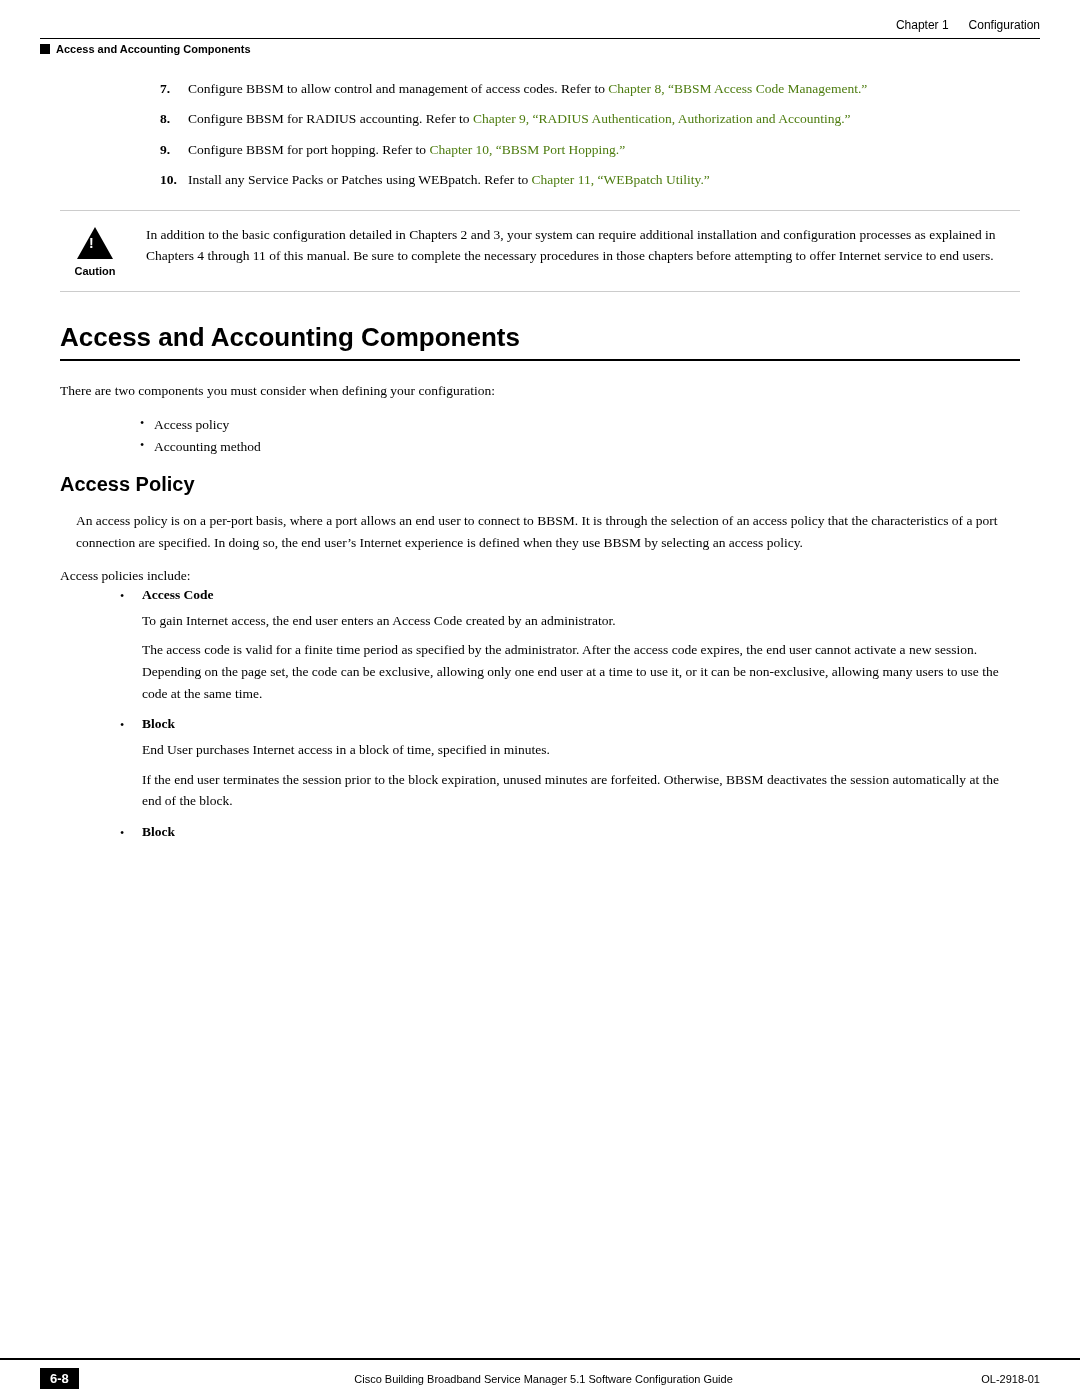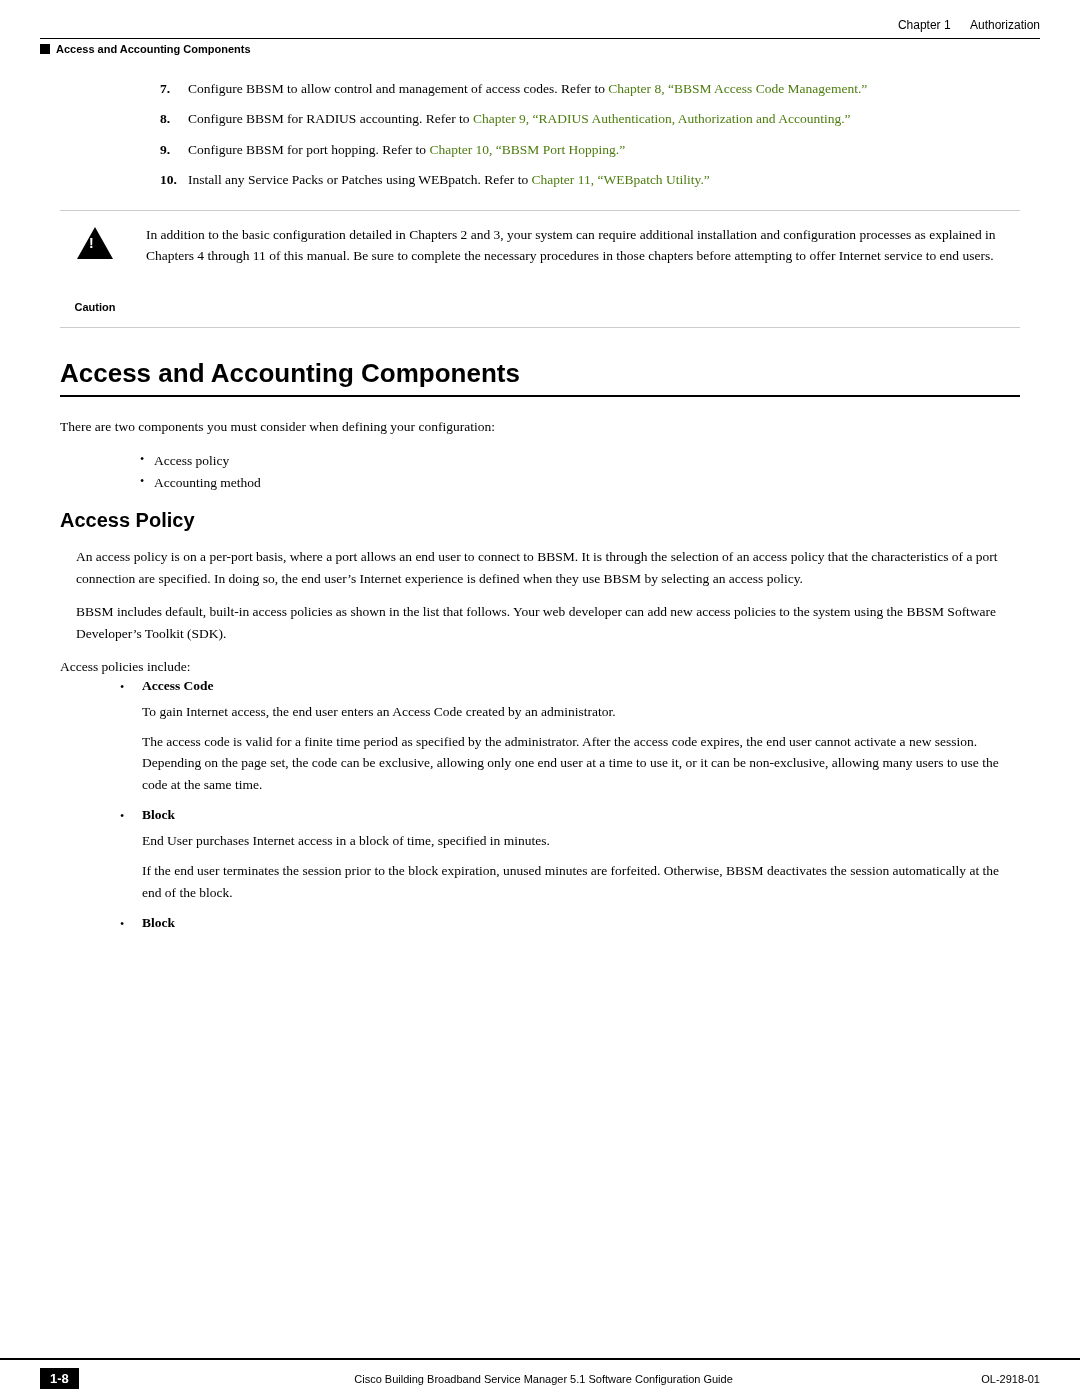--- a/index.html
+++ b/index.html
@@ -103,21 +103,20 @@
       padding: 14px 0;
       margin: 10px 0 30px 0;
       align-items: flex-start;
     }
     .caution-icon-col {
       display: flex;
       flex-direction: column;
       align-items: center;
       min-width: 70px;
       padding-top: 2px;
-      gap: 36px;
     }
     .caution-triangle {
       width: 0;
       height: 0;
       border-left: 18px solid transparent;
       border-right: 18px solid transparent;
       border-bottom: 32px solid #000;
       position: relative;
       margin-bottom: 4px;
     }
@@ -257,21 +256,21 @@
   </style>
 </head>
 <body>
 
 <div class="page-wrapper">
 
   <div class="page-header">
     <div class="header-right">
       <span>Chapter 1</span>
       &nbsp;&nbsp;&nbsp;&nbsp;
-      <span>Authorization</span>
+      <span>Configuration</span>
     </div>
   </div>
   <hr class="header-divider">
 
   <div class="breadcrumb-bar">
     <div class="breadcrumb-left">
       <span class="square-icon"></span>
       <span>Access and Accounting Components</span>
     </div>
   </div>
@@ -322,21 +321,20 @@
     <p class="section-intro">There are two components you must consider when defining your configuration:</p>
 
     <ul class="bullet-list">
       <li>Access policy</li>
       <li>Accounting method</li>
     </ul>
 
     <h2 class="section-sub-title">Access Policy</h2>
 
     <p class="body-text">An access policy is on a per-port basis, where a port allows an end user to connect to BBSM. It is through the selection of an access policy that the characteristics of a port connection are specified. In doing so, the end user’s Internet experience is defined when they use BBSM by selecting an access policy.</p>
-    <p class="body-text">BBSM includes default, built-in access policies as shown in the list that follows. Your web developer can add new access policies to the system using the BBSM Software Developer’s Toolkit (SDK).</p>
     <p class="access-policies-intro">Access policies include:</p>
 
     <div class="policy-item">
       <div class="policy-item-header">
         <span class="policy-bullet">•</span>
         <span class="policy-item-title">Access Code</span>
       </div>
       <p class="policy-item-body">To gain Internet access, the end user enters an Access Code created by an administrator.</p>
       <p class="policy-item-body">The access code is valid for a finite time period as specified by the administrator. After the access code expires, the end user cannot activate a new session. Depending on the page set, the code can be exclusive, allowing only one end user at a time to use it, or it can be non-exclusive, allowing many users to use the code at the same time.</p>
     </div>
@@ -353,18 +351,18 @@
     <div class="policy-item">
       <div class="policy-item-header">
         <span class="policy-bullet">•</span>
         <span class="policy-item-title">Block</span>
       </div>
     </div>
 
   </div>
 
   <div class="page-footer">
-    <span class="footer-page-num">1-8</span>
+    <span class="footer-page-num">6-8</span>
     <span class="footer-title">Cisco Building Broadband Service Manager 5.1 Software Configuration Guide</span>
     <span class="footer-doc-num">OL-2918-01</span>
   </div>
 
 </div>
 
 </body></html>

